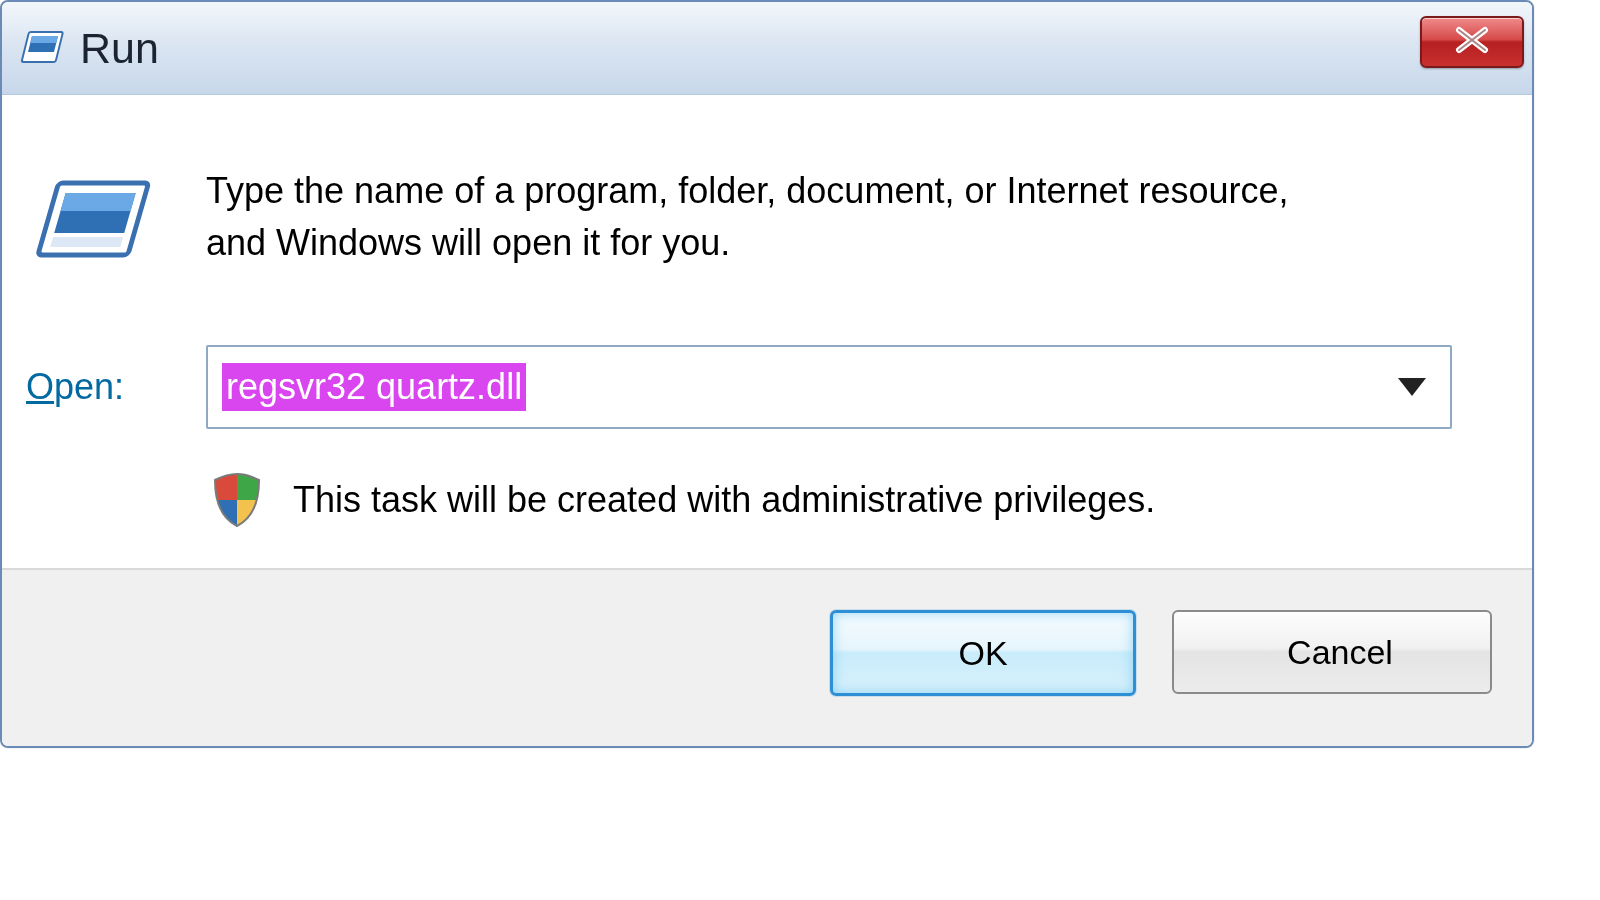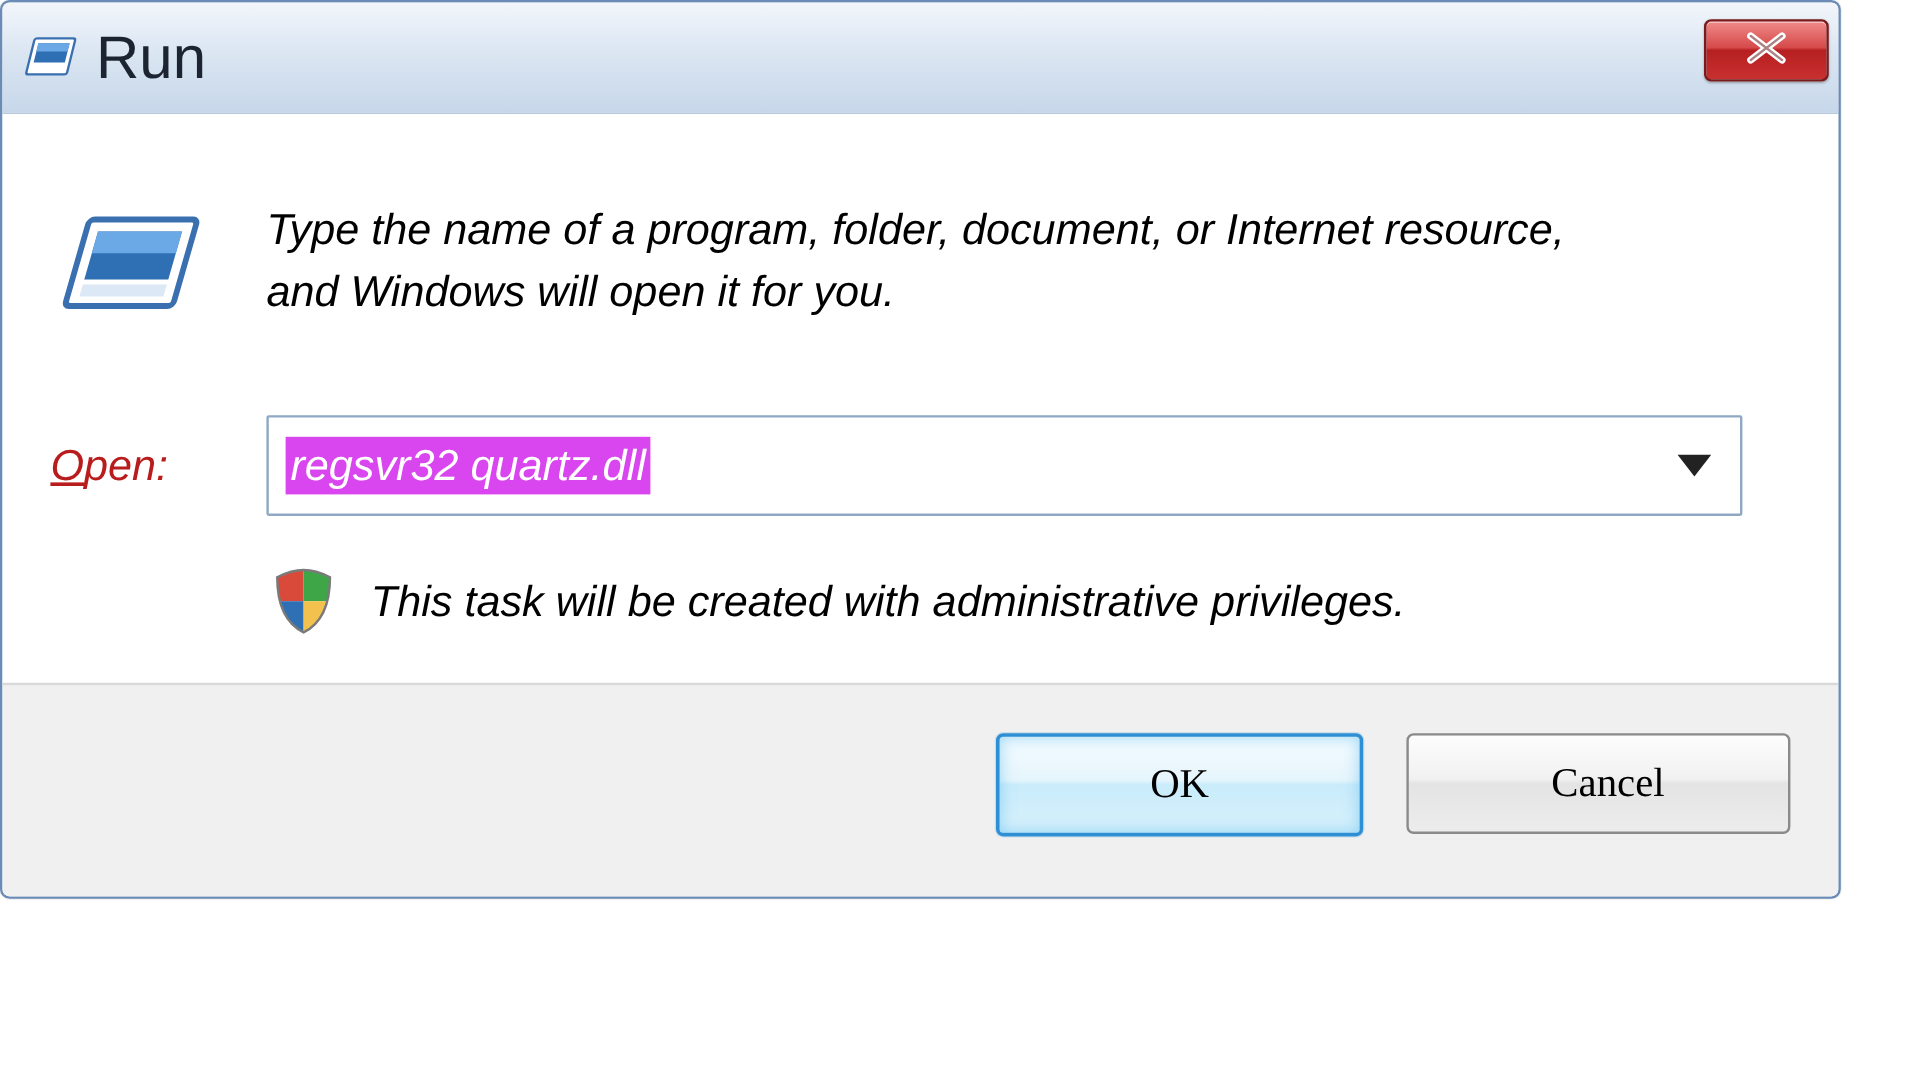--- a/index.html
+++ b/index.html
@@ -32,21 +32,21 @@
     position: relative;
   }
 
   .titlebar .run-icon-title {
     margin-right: 16px;
     display: flex;
     align-items: center;
   }
 
   .titlebar .title-text {
-    font-size: 50px;
+    font-size: 43px;
     color: #1b2430;
     font-weight: 400;
   }
 
   .close-btn {
     position: absolute;
     right: 8px;
     top: 14px;
     width: 100px;
     height: 48px;
@@ -55,23 +55,22 @@
     background: linear-gradient(to bottom, #f08a8a 0%, #d64a4a 45%, #b62020 50%, #c93030 100%);
     box-shadow: inset 0 1px 0 rgba(255,255,255,0.6), 0 1px 2px rgba(0,0,0,0.3);
     display: flex;
     align-items: center;
     justify-content: center;
     cursor: pointer;
   }
 
   
   .body {
-    padding: 70px 80px 40px 40px;
+    padding: 70px 80px 40px 24px;
     background: #ffffff;
-    font-style: italic;
   }
 
   .top-row {
     display: flex;
     align-items: flex-start;
     gap: 50px;
   }
 
   .run-icon-large {
     flex: 0 0 auto;
@@ -88,21 +87,21 @@
 
   .open-row {
     display: flex;
     align-items: center;
     gap: 30px;
     margin-top: 70px;
   }
 
   .open-label {
     font-size: 36px;
-    color: #b91c1c;
+    color: #0369a1;
     width: 150px;
   }
   .open-label .ul { text-decoration: underline; }
 
   .combo {
     flex: 1;
     height: 80px;
     border: 2px solid #8fa8c4;
     border-radius: 2px;
     background: #fff;
@@ -147,21 +146,20 @@
   }
 
   
   .footer {
     background: #f0f0f0;
     border-top: 2px solid #d9d9d9;
     padding: 40px 40px 50px 40px;
     display: flex;
     justify-content: flex-end;
     gap: 36px;
-    font-family: Liberation Serif, serif;
   }
 
   .btn {
     width: 300px;
     height: 80px;
     border-radius: 6px;
     font-size: 34px;
     color: #000;
     display: flex;
     align-items: center;

